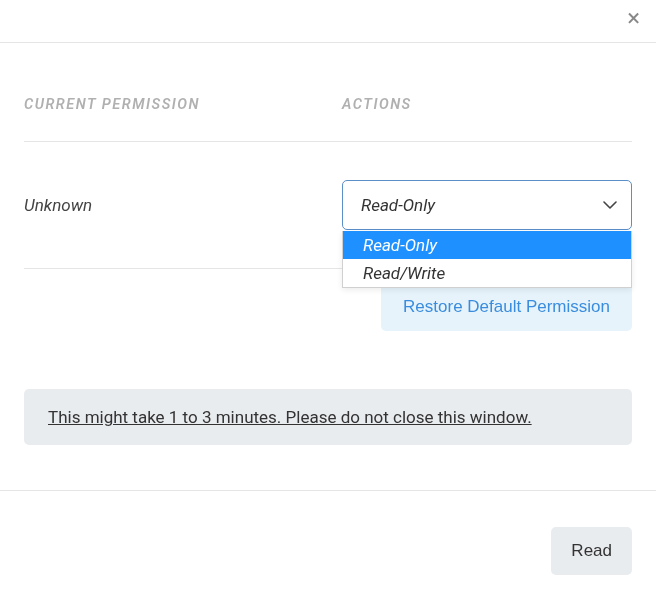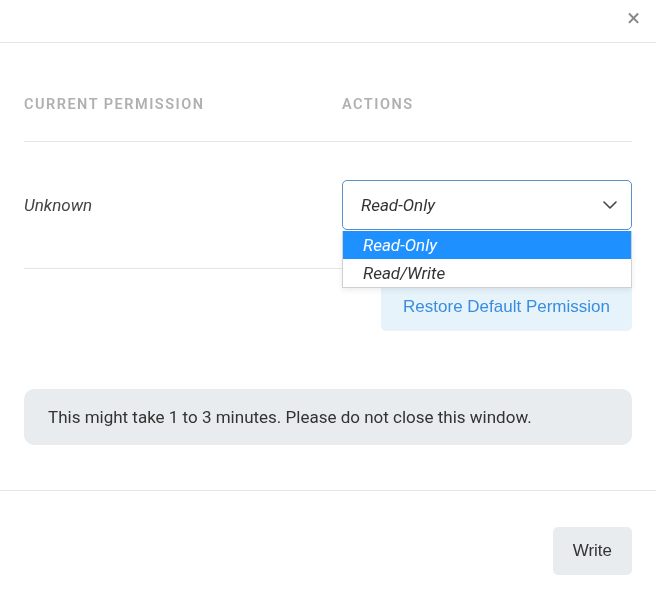--- a/index.html
+++ b/index.html
@@ -4,37 +4,37 @@
 <style>
   * { box-sizing: border-box; margin: 0; padding: 0; }
   html, body { width: 656px; height: 599px; font-family: -apple-system, BlinkMacSystemFont, "Segoe UI", Roboto, "Helvetica Neue", Arial, sans-serif; background: #fff; color: #333; }
   .modal { width: 656px; height: 599px; position: relative; }
   .close-x { position: absolute; top: 6px; right: 16px; font-size: 24px; color: #888; cursor: pointer; line-height: 1; }
   .hr-top { position: absolute; top: 42px; left: 0; right: 0; height: 1px; background: #e5e5e5; }
   .content { position: absolute; top: 42px; left: 0; right: 0; padding: 0 24px; }
   .columns { display: flex; margin-top: 54px; }
   .col-left { width: 318px; }
   .col-right { flex: 1; }
-  .col-header { font-size: 14.5px; font-weight: 600; letter-spacing: 1.5px; color: #b0b0b0; text-transform: uppercase; }
+  .col-header { font-size: 14.5px; font-weight: 600; letter-spacing: 1.5px; color: #b0b0b0; text-transform: uppercase; font-style: italic; }
   .col-underline { height: 1px; background: #e5e5e5; margin-top: 28px; }
   .row { display: flex; align-items: center; margin-top: 38px; font-style: italic; }
   .row-left { width: 318px; font-size: 17px; color: #444; }
   .row-right { flex: 1; position: relative; }
   .select-box { width: 100%; height: 50px; border: 1px solid #5b8fc7; border-radius: 5px; background: #fff; display: flex; align-items: center; padding: 0 18px; font-size: 17px; color: #333; cursor: pointer; position: relative; }
   .select-caret { position: absolute; right: 14px; top: 50%; transform: translateY(-50%); }
   .select-caret svg { display: block; }
   .dropdown { position: absolute; top: 51px; left: 0; right: 0; background: #fff; border: 1px solid #d0d0d0; border-top: none; box-shadow: 0 2px 6px rgba(0,0,0,0.08); z-index: 10; }
   .dropdown-item { padding: 4px 20px; font-size: 17px; cursor: pointer; }
   .dropdown-item.highlight { background: #1e90ff; color: #fff; }
   .row-underline { height: 1px; background: #e5e5e5; margin-top: 38px; }
   .button-row { display: flex; justify-content: flex-end; gap: 5px; margin-top: 14px; }
   .btn { border: none; border-radius: 5px; font-size: 17px; padding: 14px 22px; cursor: pointer; }
   .btn-restore { background: #e6f3fb; color: #3a8dde; }
   .btn-update { background: #337ab7; color: #fff; }
-  .notice { margin-top: 58px; background: #e9ecef; border-radius: 10px; padding: 18px 24px; font-size: 17px; color: #333; }
+  .notice { margin-top: 58px; background: #e9ecef; border-radius: 5px; padding: 18px 24px; font-size: 17px; color: #333; text-decoration: underline; }
   .hr-bottom { position: absolute; top: 490px; left: 0; right: 0; height: 1px; background: #e5e5e5; }
   .footer { position: absolute; bottom: 24px; right: 24px; }
   .btn-close { background: #e9ecef; color: #333; border: none; border-radius: 5px; font-size: 17px; padding: 14px 20px; cursor: pointer; }
 </style>
 </head>
 <body>
 
 <div class="modal">
 
   <div class="close-x">×</div>
@@ -78,16 +78,16 @@
 
     <div class="notice">
       <span>This might take 1 to 3 minutes. Please do not close this window.</span>
     </div>
 
   </div>
 
   <div class="hr-bottom"></div>
 
   <div class="footer">
-    <button class="btn-close">Write</button>
+    <button class="btn-close">Read</button>
   </div>
 
 </div>
 
 </body></html>

